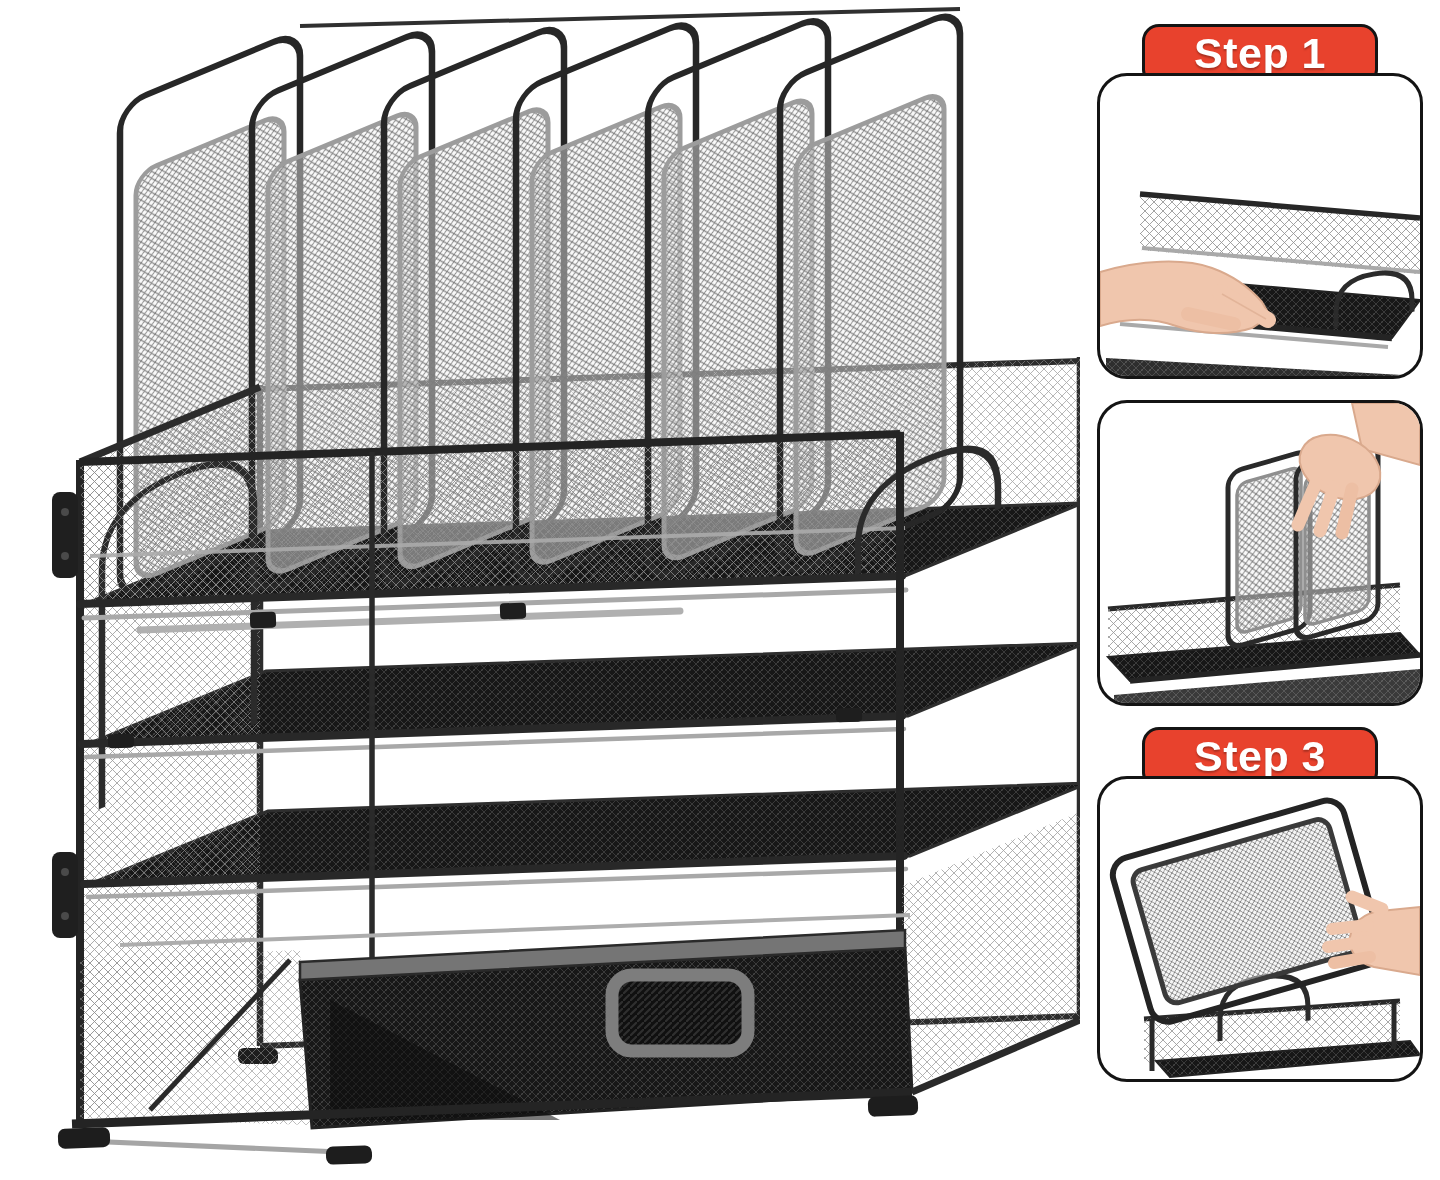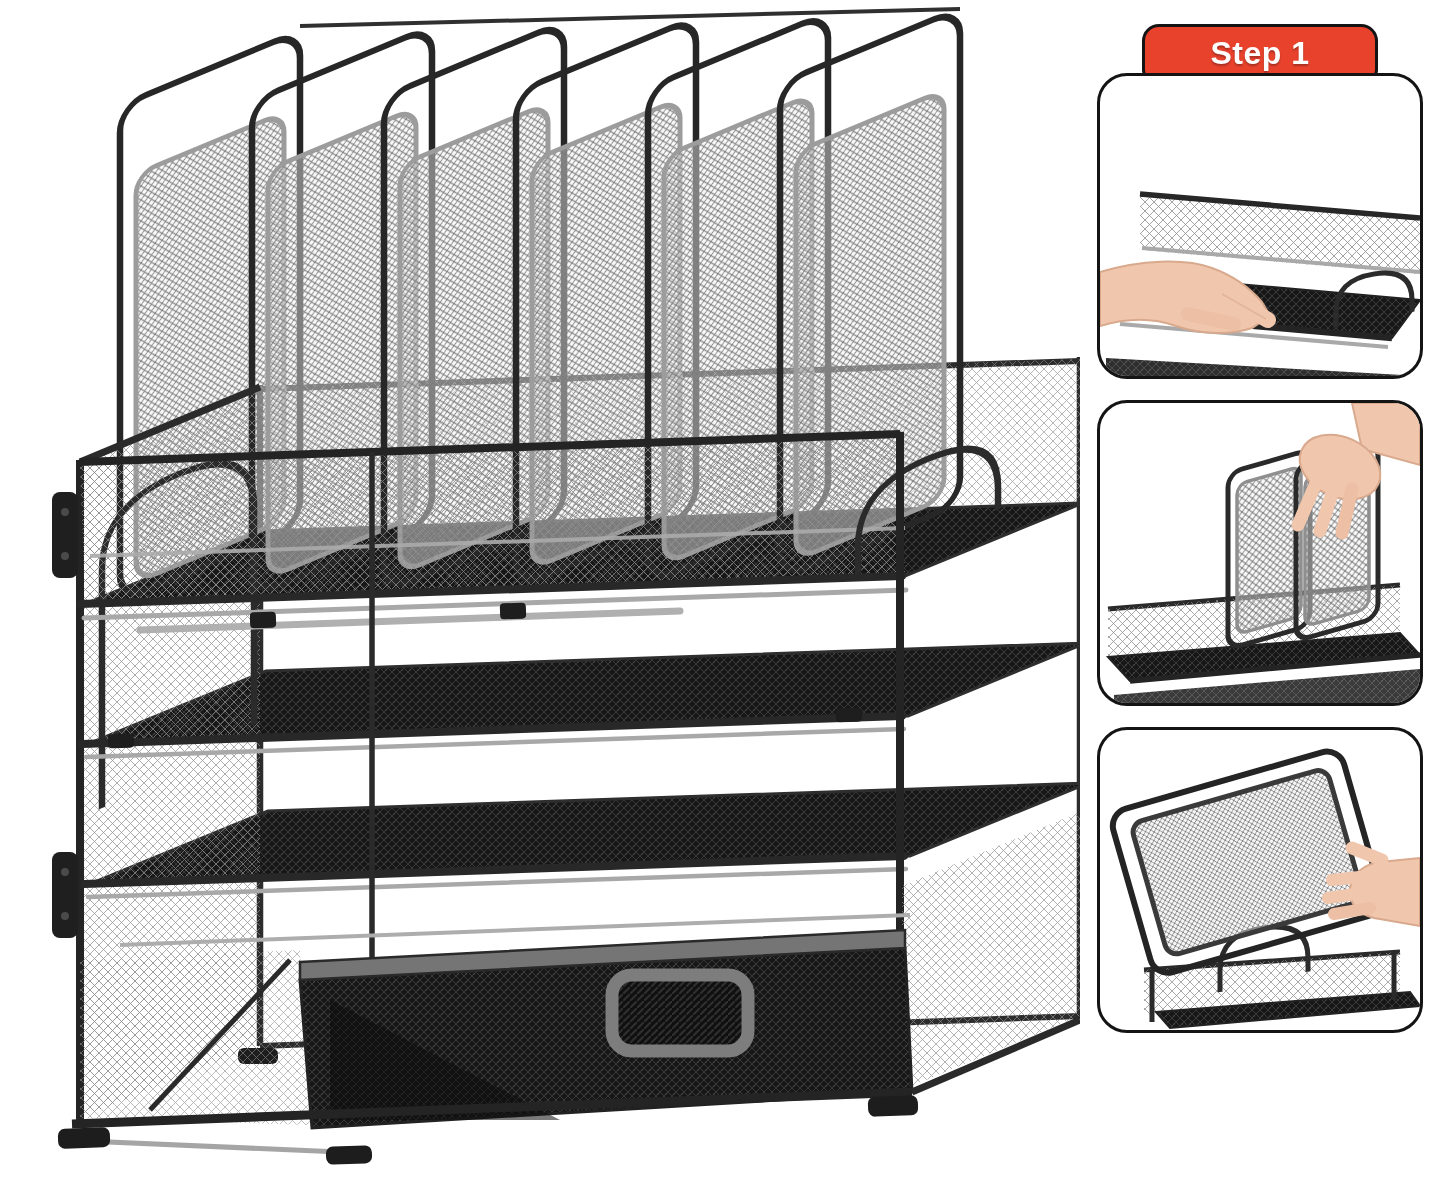--- a/index.html
+++ b/index.html
@@ -9,21 +9,21 @@
   .stage{position:relative;width:1440px;height:1180px;background:#fff;overflow:hidden;
          font-family:"Liberation Sans", sans-serif;}
   .product-area{position:absolute;left:0;top:0;width:1080px;height:1180px;}
   .product-area svg{display:block;width:100%;height:100%;}
   .steps-column{position:absolute;left:1080px;top:0;width:360px;height:1180px;
                 display:flex;flex-direction:column;align-items:center;padding-top:24px;box-sizing:border-box;}
   .step-card{display:flex;flex-direction:column;align-items:center;margin-bottom:21px;}
   .step-banner{position:relative;z-index:0;width:236px;height:58px;margin-bottom:-9px;
                background:var(--accent);border:3px solid var(--ink);border-radius:17px 17px 12px 12px;
                display:flex;align-items:center;justify-content:center;box-sizing:border-box;}
-  .step-banner span{color:#fff;font-size:32px;font-weight:bold;letter-spacing:.5px;
+  .step-banner span{color:#fff;font-size:43px;font-weight:bold;letter-spacing:.5px;
                     text-shadow:0 2px 2px rgba(0,0,0,.28);}
   .step-panel{position:relative;z-index:1;width:326px;height:306px;background:#fff;
               border:3px solid var(--ink);border-radius:30px;overflow:hidden;box-sizing:border-box;}
   .step-panel svg{display:block;width:100%;height:100%;}
 </style>
 </head>
 <body>
 
 <div class="stage">
 
@@ -218,20 +218,23 @@
             <ellipse cx="240" cy="64" rx="42" ry="30" transform="rotate(24 240 64)" fill="#f0c6ad" stroke="#d9a98d" stroke-width="2"></ellipse>
             <line x1="216" y1="80" x2="198" y2="122" stroke="#f0c6ad" stroke-width="13" stroke-linecap="round"></line>
             <line x1="234" y1="84" x2="220" y2="128" stroke="#f0c6ad" stroke-width="13" stroke-linecap="round"></line>
             <line x1="252" y1="86" x2="242" y2="130" stroke="#edbfa4" stroke-width="13" stroke-linecap="round"></line>
           </g>
         </svg>
       </div>
     </section>
 
     <section class="step-card">
+      <div class="step-banner">
+        <span>Step 3</span>
+      </div>
       <div class="step-panel">
         <svg viewBox="0 0 320 300">
           <line x1="44" y1="240" x2="300" y2="222" stroke="#2a2a2a" stroke-width="5"></line>
           <polygon points="44,240 300,222 300,266 44,284" fill="url(#meshL)" opacity="0.9"></polygon>
           <polygon points="56,282 310,262 320,276 70,298" fill="url(#meshD)" stroke="#222" stroke-width="2"></polygon>
           <g transform="translate(120 262) skewY(-8)">
             <path d="M0 0 L0 -22 Q0 -58 44 -58 Q88 -58 88 -22 L88 -8" fill="none" stroke="#2b2b2b" stroke-width="5"></path>
           </g>
           <line x1="52" y1="240" x2="52" y2="292" stroke="#2a2a2a" stroke-width="5"></line>
           <line x1="294" y1="222" x2="294" y2="270" stroke="#2a2a2a" stroke-width="5"></line>

